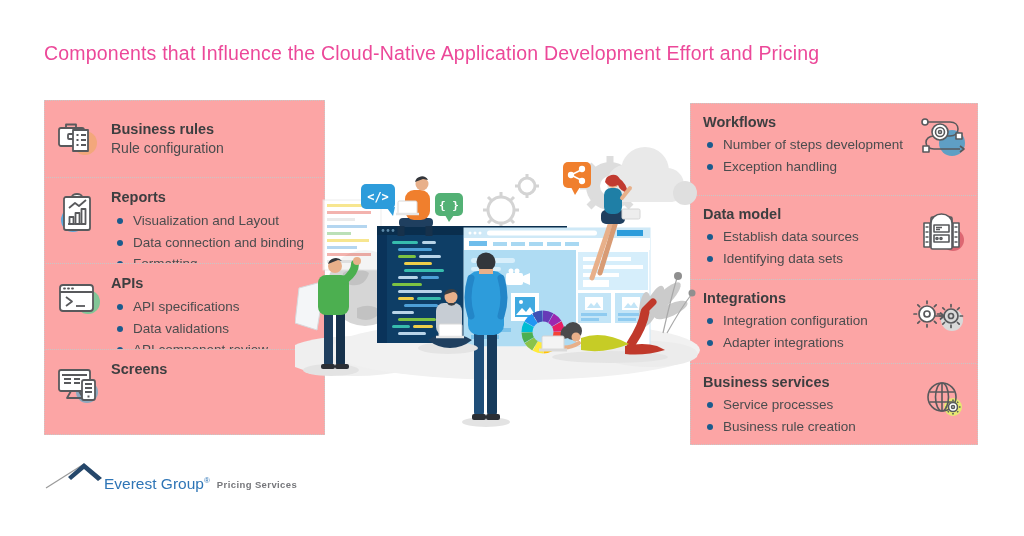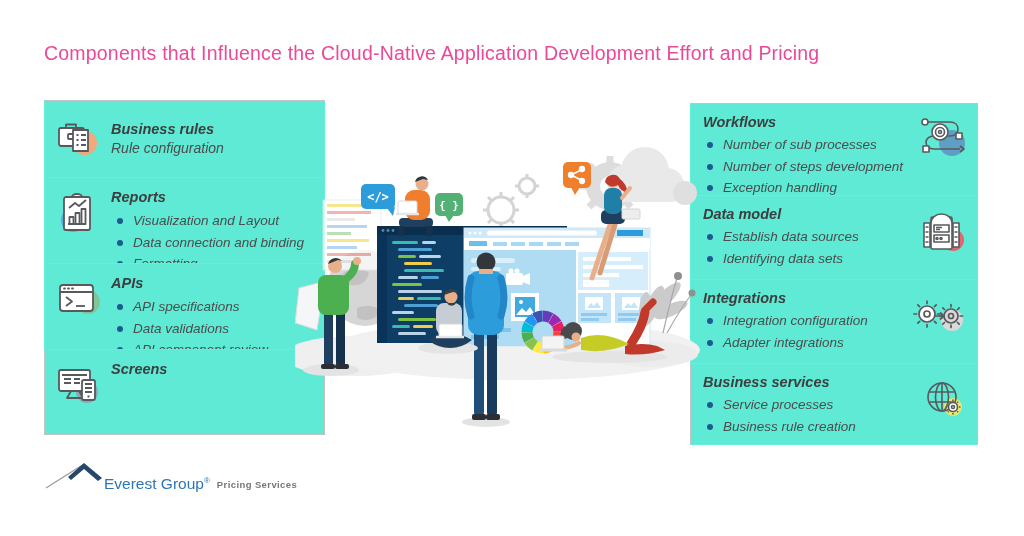--- a/index.html
+++ b/index.html
@@ -10,23 +10,22 @@
   }
   .page-title{
     position:absolute;left:44px;top:42px;width:940px;
     font-size:19.5px;color:#ec4899;letter-spacing:.2px;
   }
   
   .col{position:absolute;}
   .left-col{left:44px;top:100px;width:281px;}
   .right-col{left:690px;top:103px;width:288px;}
   .panel{
-    box-sizing:border-box;border:1px dotted #C7C7C7;background:#5eead4;
+    box-sizing:border-box;border:1px dotted #C7C7C7;background:#fca5a5;
     position:relative;
-    font-style:italic;
   }
   .panel + .panel{margin-top:-1px;}
   .lp1{height:78px;display:flex;align-items:center;}
   .lp2,.lp3{height:87px;display:flex;justify-content:space-between;}
   .lp4{height:86px;display:flex;}
   .rp1{height:93px;}
   .rp2,.rp3{height:85px;}
   .rp4{height:82px;}
   .icon-wrap{width:66px;flex:0 0 66px;display:flex;justify-content:center;padding-top:11px;}
   .lp1 .icon-wrap{padding-top:0;align-items:center;}
@@ -149,21 +148,20 @@
       <div class="panel-heading">Screens</div>
     </div>
   </div>
 </div>
 
 <div class="col right-col">
 
   <div class="panel rp rp1">
     <div class="panel-heading">Workflows</div>
     <ul class="bullets">
-        <li>Number of sub processes</li>
         <li>Number of  steps development</li>
         <li>Exception handling</li>
       </ul>
     <div class="icon-abs">
       <svg width="52" height="46" viewBox="0 0 52 46">
         <circle cx="36" cy="28" r="13" fill="#5F9FC4"></circle>
         <g fill="none" stroke="#58595C" stroke-width="1.6" stroke-linejoin="round">
           <path d="M12 7 h22 c5 0 8 3 8 7 s-3 7 -8 7 h-16 c-5 0 -8 3 -8 6.5 s3 6.5 8 6.5 h26"></path>
           <circle cx="9" cy="7" r="3" fill="#ffffff"></circle>
           <rect x="40" y="18" width="6" height="6" fill="#ffffff"></rect>

